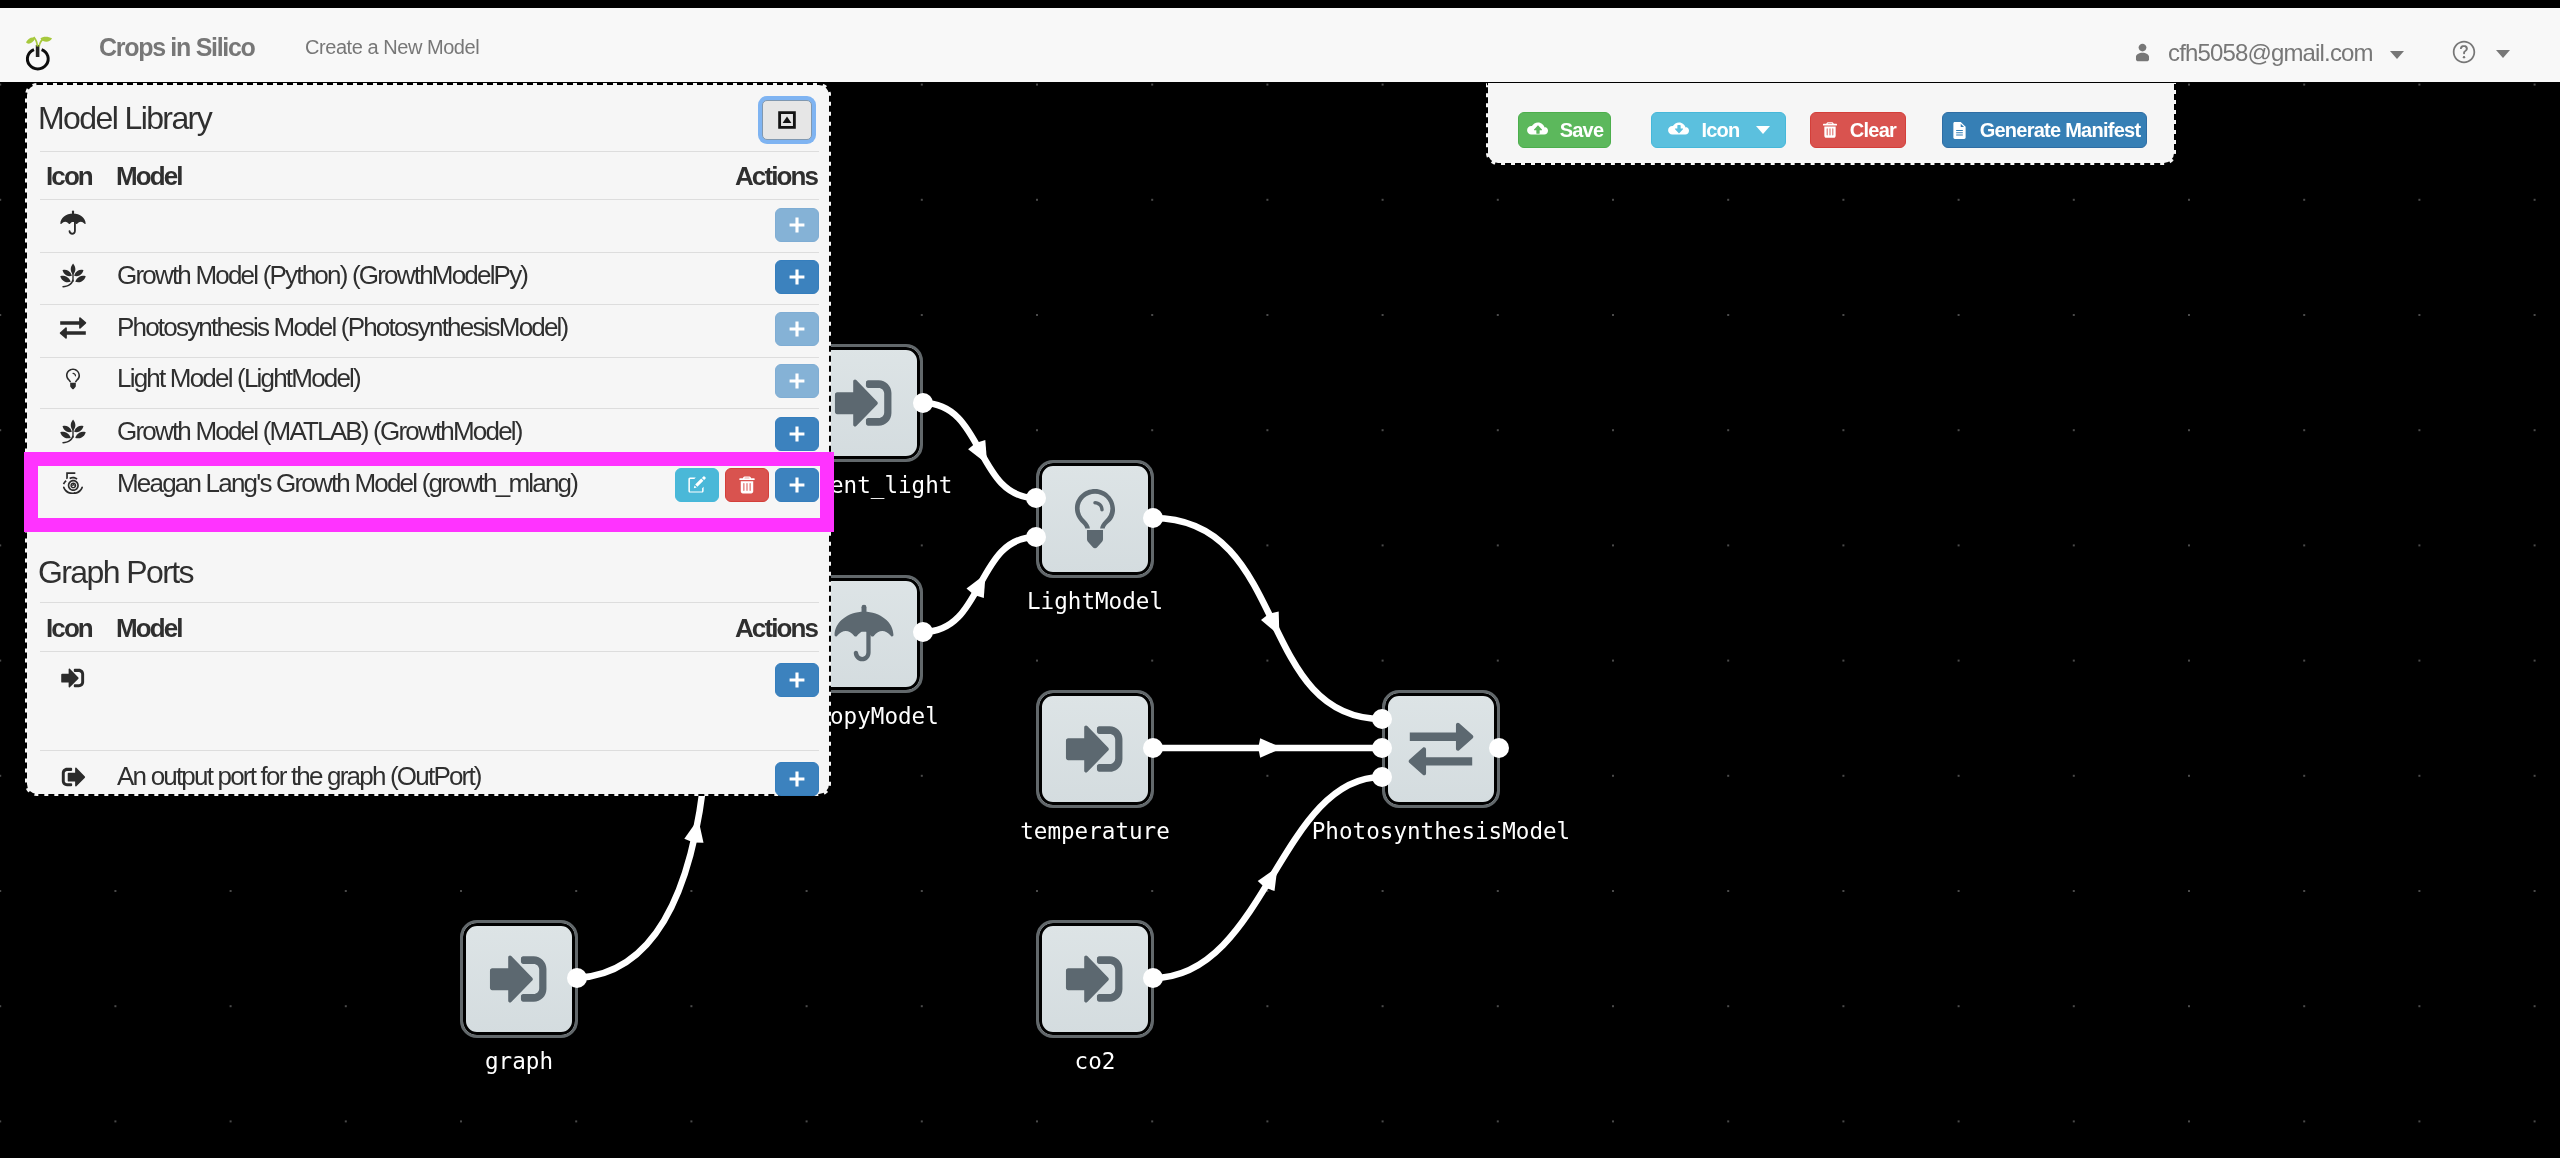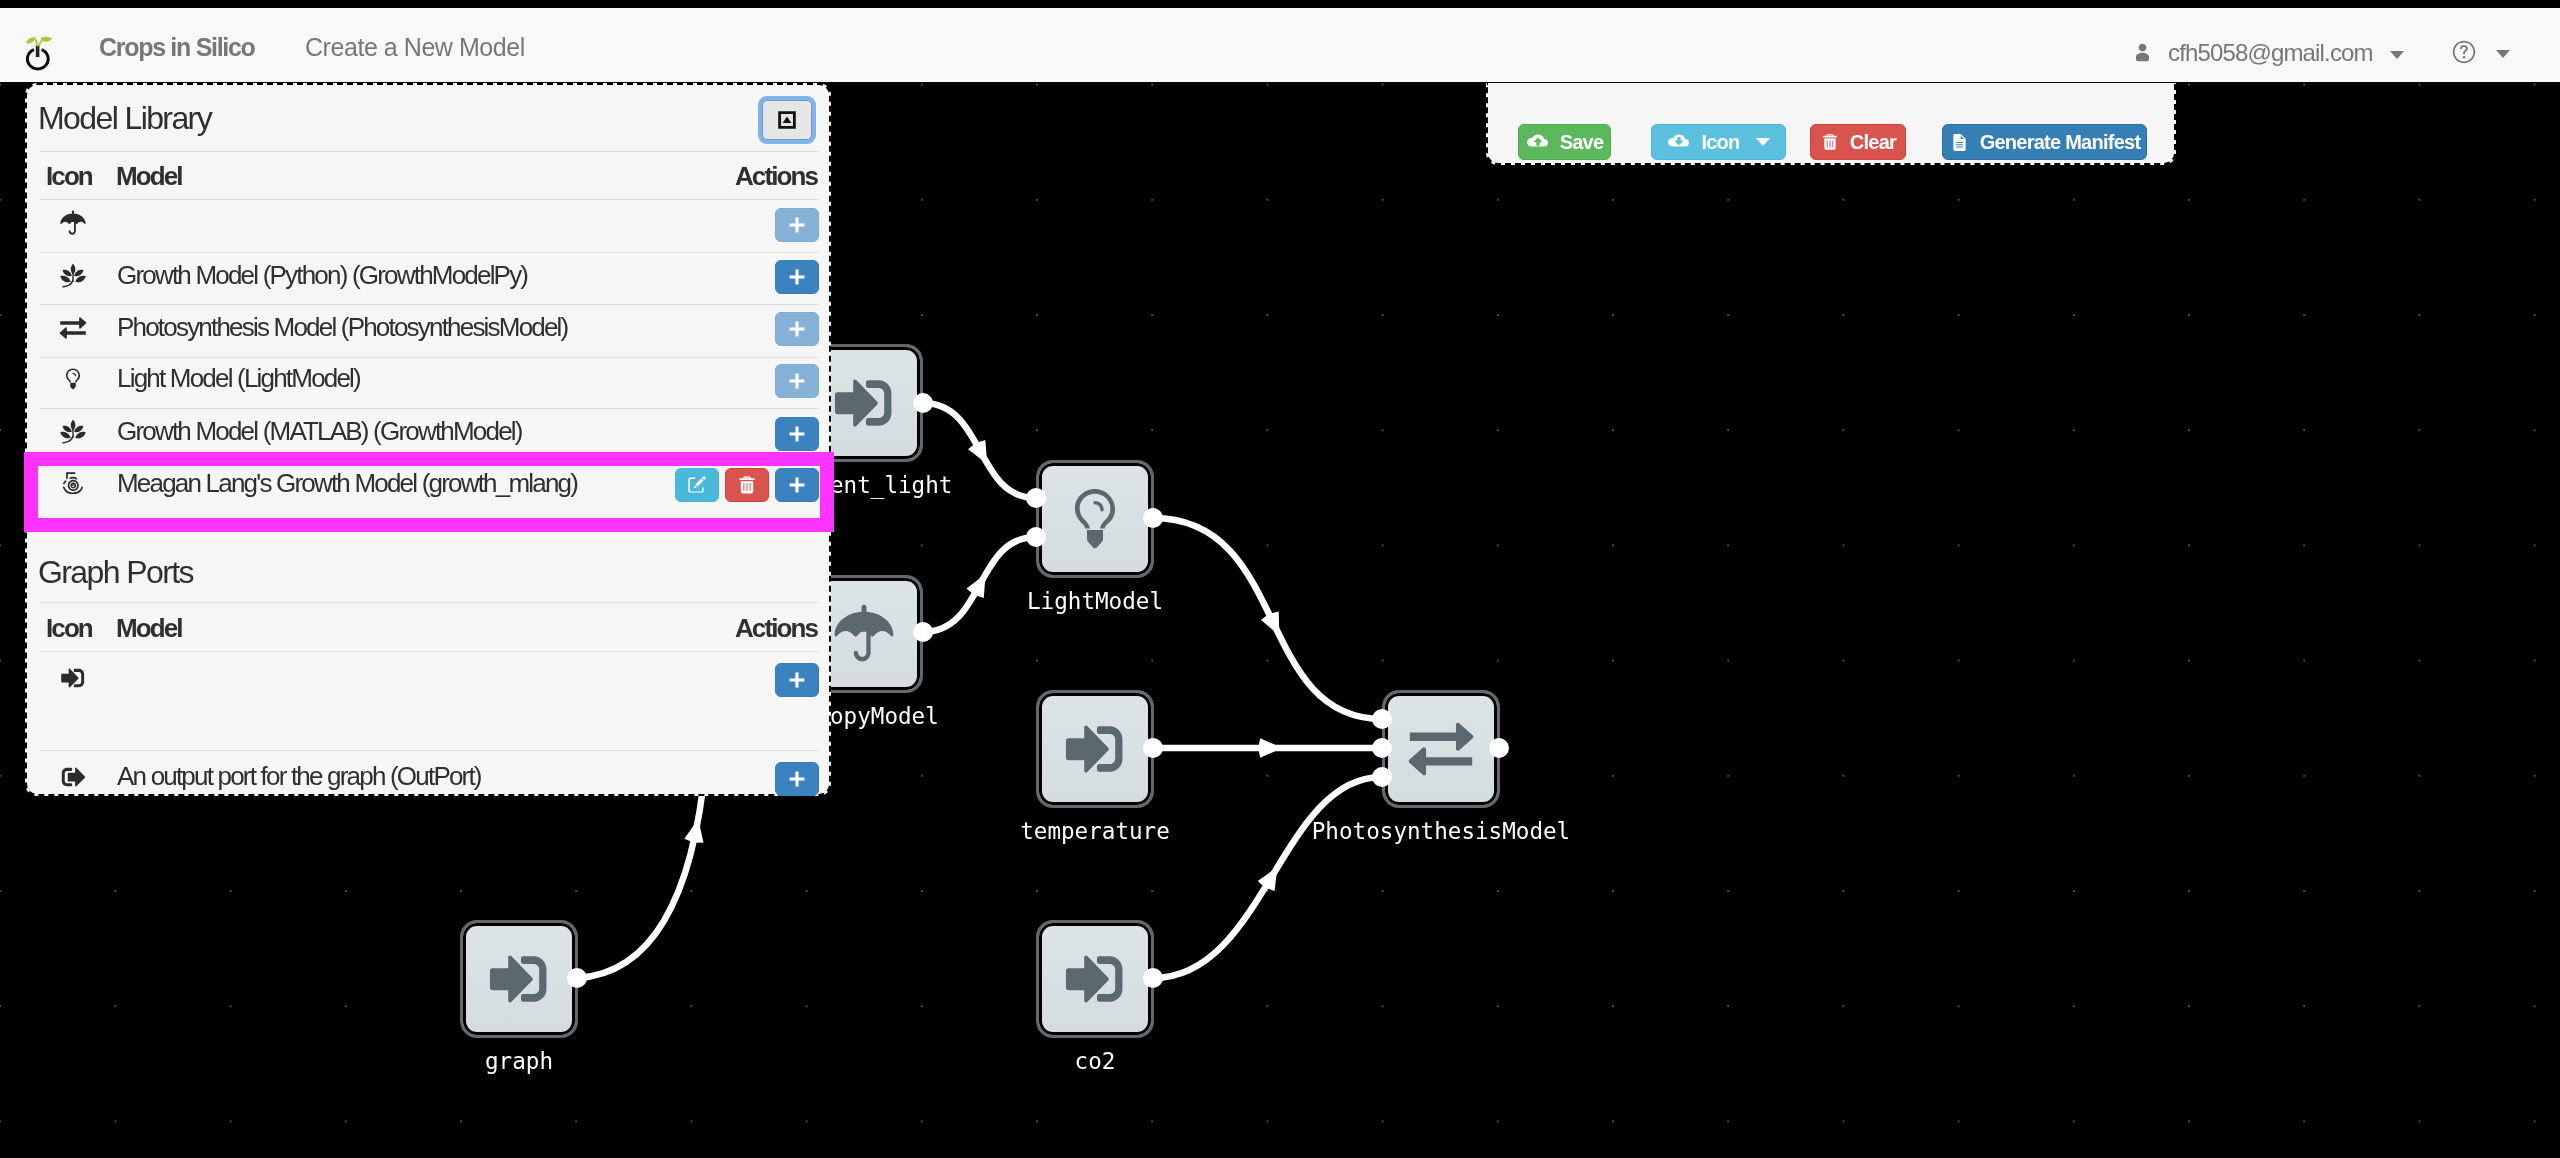--- a/index.html
+++ b/index.html
@@ -9,21 +9,21 @@
   #root{position:relative;width:2560px;height:1158px;}
 
   
   .navbar{position:absolute;left:0;top:0;width:2560px;height:82px;
           background:#f8f8f8;border-bottom:1px solid #e7e7e7;box-sizing:border-box;margin-top:8px;}
   .brand{position:absolute;left:26px;top:27px;width:26px;height:33px;display:block;}
   .brand-logo{width:26px;height:33px;display:block;overflow:visible;}
   .brand-text{position:absolute;left:99px;top:30px;
               font-size:25px;font-weight:bold;color:#777;letter-spacing:-1.3px;line-height:19px;}
   .nav-link{position:absolute;left:305px;top:30px;
-            font-size:25px;color:#777;line-height:19px;letter-spacing:-0.45px;}
+            font-size:20px;color:#777;line-height:19px;letter-spacing:-0.45px;}
   .nav-right{position:absolute;left:0;top:0;width:2560px;height:82px;text-align:right;}
   .nav-item{display:flex;align-items:center;font-size:24px;color:#777;padding:0;
             letter-spacing:-0.85px;}
   .caret{display:inline-block;width:0;height:0;
          border-left:7px solid transparent;border-right:7px solid transparent;
          border-top:8px solid #777;}
 
   
   .canvas{position:absolute;left:0;top:82px;width:2560px;height:1076px;background:#000;overflow:hidden;}
   .canvas-dots{position:absolute;left:0;top:0;width:2560px;height:1076px;}
@@ -70,21 +70,21 @@
   .btn-del{background:#d9534f;border-color:#d43f3a;}
 
   .row-hl{position:absolute;border:14px solid #ff33ff;box-sizing:border-box;z-index:11;}
 
   
   #toolbtns{position:absolute;left:0;top:0;width:100%;height:100%;}
   .tbtn{position:absolute;top:29px;display:inline-flex;align-items:center;justify-content:center;
         gap:10px;height:36px;border-radius:6px;color:#fff;font-size:20px;font-weight:bold;
         letter-spacing:-0.75px;
         border:1px solid transparent;box-sizing:border-box;cursor:pointer;padding:0;
-        font-family:"Liberation Sans",sans-serif;margin-top:12px;}
+        font-family:"Liberation Sans",sans-serif;}
   .tb-save{background:#5cb85c;border-color:#4cae4c;}
   .tb-load{background:#5bc0de;border-color:#46b8da;}
   .tb-clear{background:#d9534f;border-color:#d43f3a;}
   .tb-gen{background:#367fb5;border-color:#2e6da4;}
   .caret-w{border-top-color:#fff;margin-left:6px;}
 
   
   .node{position:absolute;width:118px;height:118px;border-radius:17px;
         background:linear-gradient(#dde4e6,#d4dcdf);
         border:3px solid #62686b;

